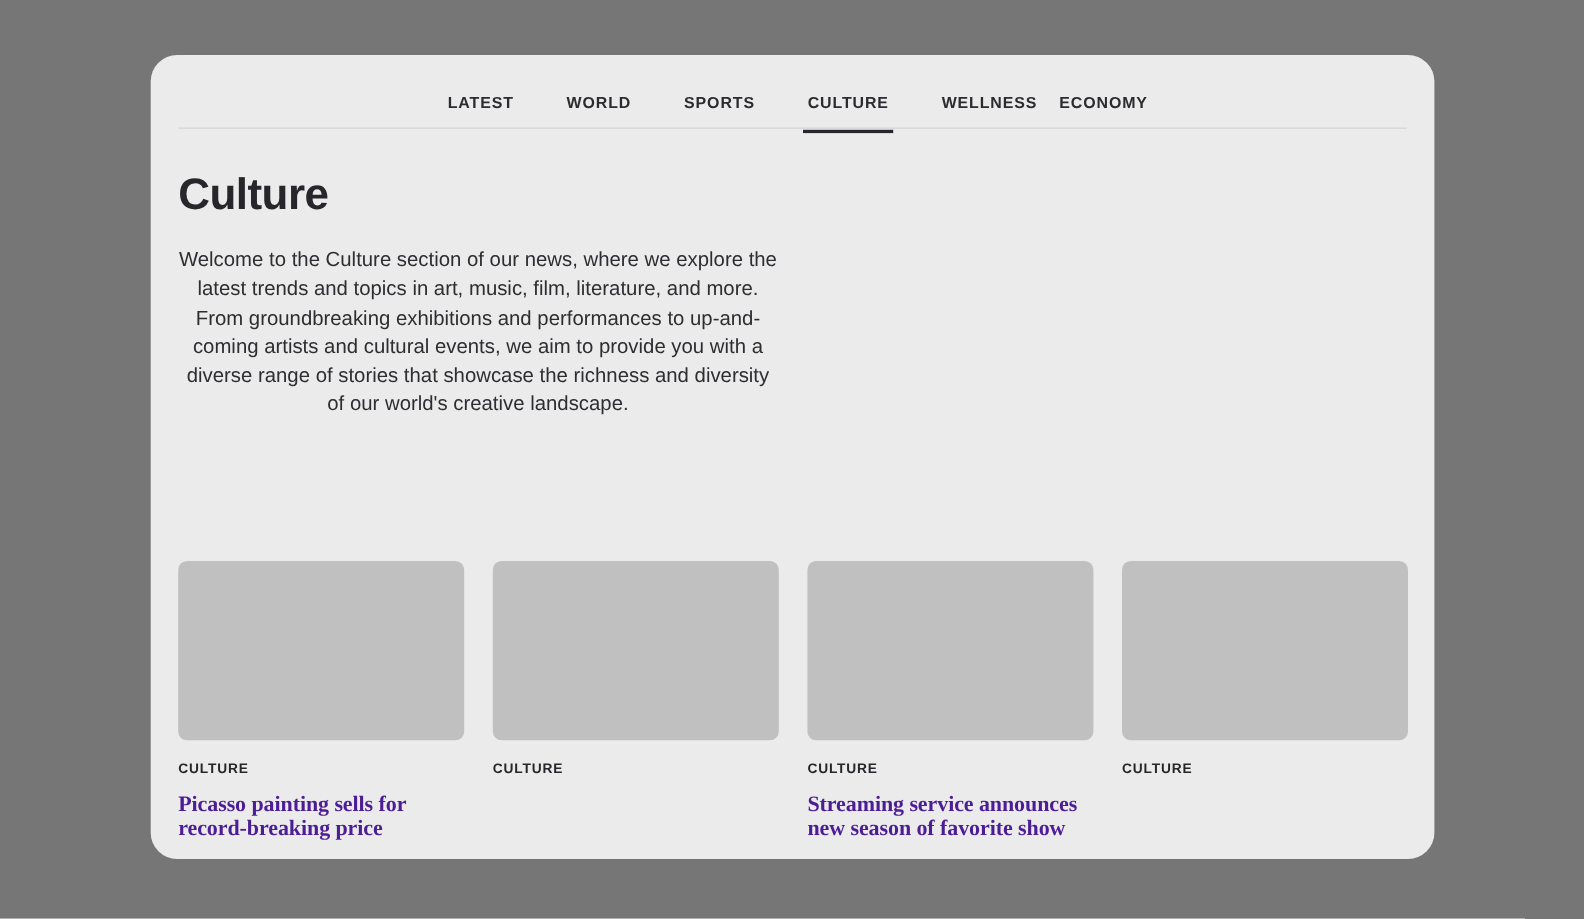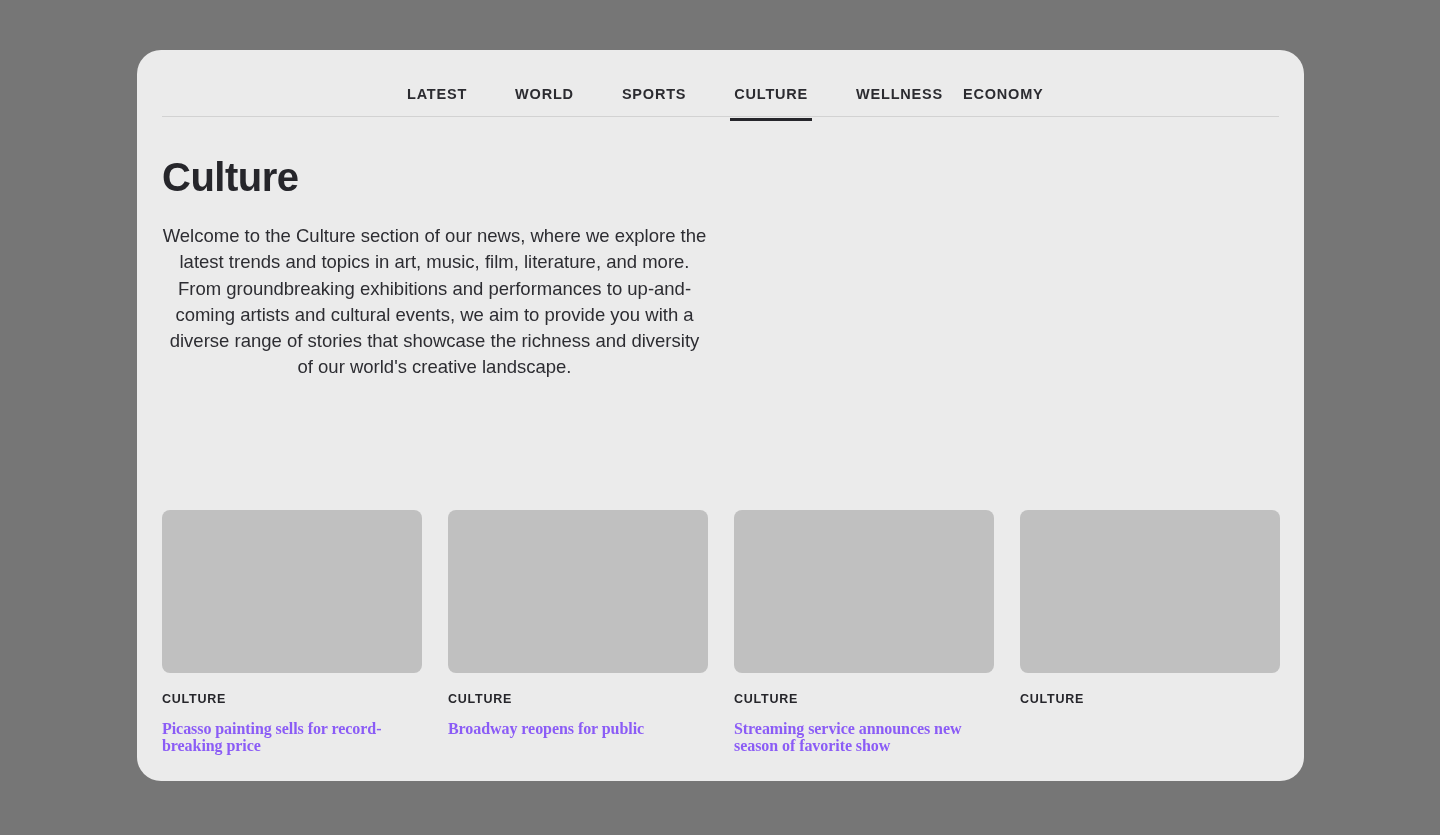--- a/index.html
+++ b/index.html
@@ -146,24 +146,24 @@
     font-weight: 700;
     letter-spacing: 0.06em;
     text-transform: uppercase;
     color: #26262b;
     line-height: 1;
   }
 
   .card-title {
     margin-top: 14px;
     font-family: "Liberation Serif", serif;
-    font-size: 16px;
+    font-size: 20px;
     font-weight: 700;
     line-height: 1.12;
-    color: #8b5cf6;
+    color: #4c1d95;
     letter-spacing: -0.004em;
   }
 
   .card-body {
     position: relative;
     height: 142px;
   }
 </style>
 </head>
 <body>
@@ -197,21 +197,20 @@
             <div class="card-category">CULTURE</div>
             <h2 class="card-title">Picasso painting sells for record-breaking price</h2>
 
           </div>
         </article>
 
         <article class="card">
           <div class="card-thumb"></div>
           <div class="card-body">
             <div class="card-category">CULTURE</div>
-            <h2 class="card-title">Broadway reopens for public</h2>
 
           </div>
         </article>
 
         <article class="card">
           <div class="card-thumb"></div>
           <div class="card-body">
             <div class="card-category">CULTURE</div>
             <h2 class="card-title">Streaming service announces new season of favorite show</h2>
 

